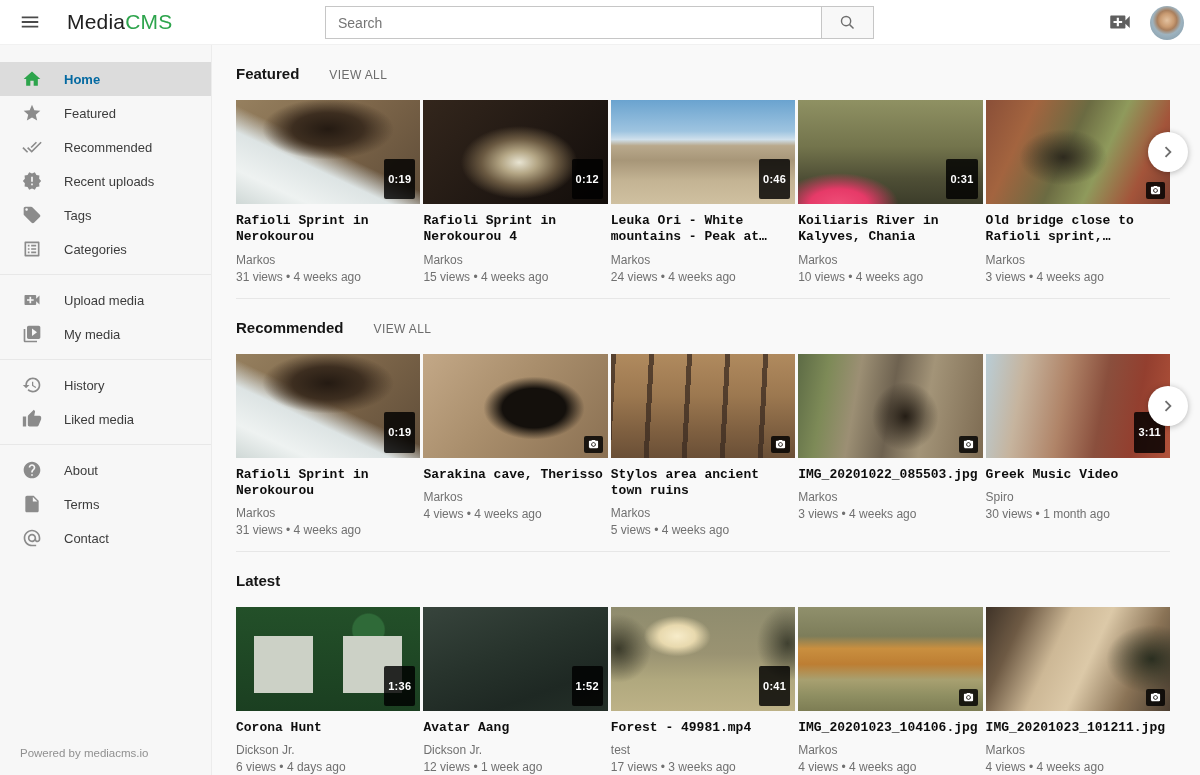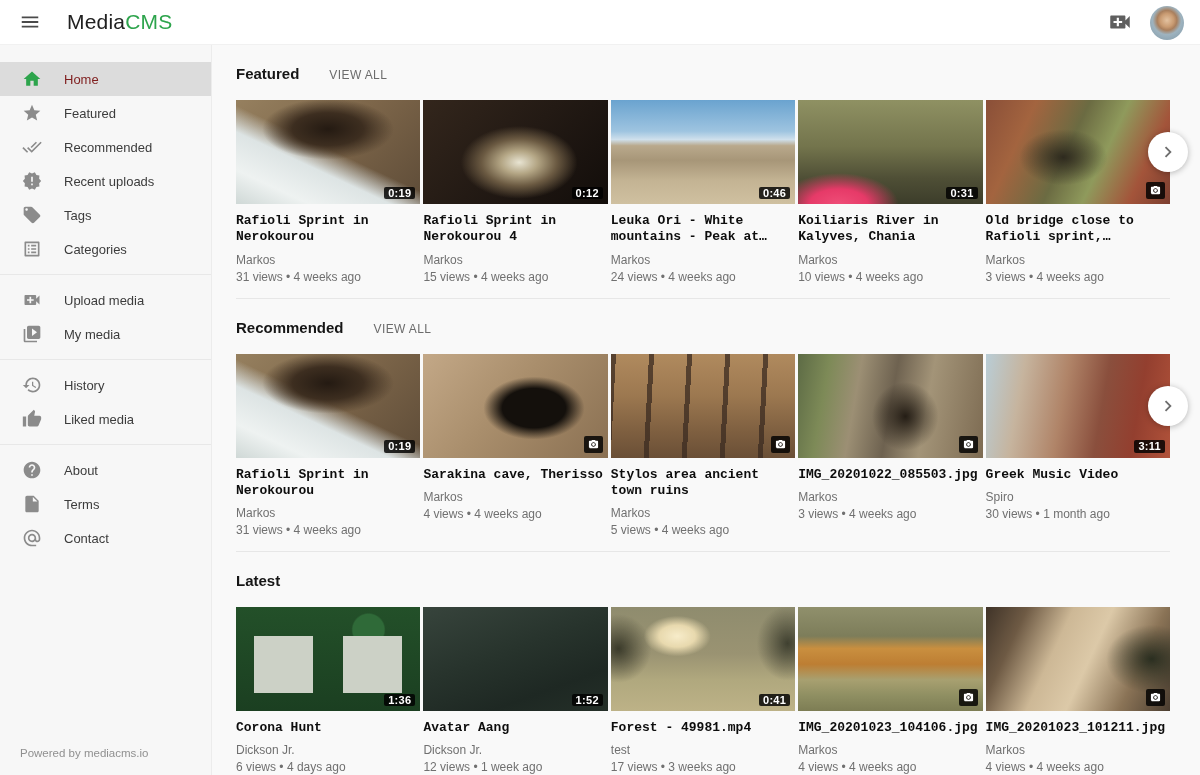--- a/index.html
+++ b/index.html
@@ -36,37 +36,37 @@
   aside { position:fixed; top:45px; left:0; width:212px; height:730px; background:#f7f7f7;
     border-right:1px solid #ececec; display:flex; flex-direction:column; z-index:40; }
   nav { padding-top:17px; flex:1 1 auto; }
   .side-item { display:flex; align-items:center; height:34px; padding-left:22px;
     text-decoration:none; cursor:pointer; }
   .side-item.active { background:#dcdcdc; }
   .side-icon { width:20px; height:20px; color:#8b8b8b; flex:0 0 20px; }
   .side-icon svg { width:20px; height:20px; display:block; }
   .side-item.active .side-icon { color:var(--green,#2da44c); }
   .side-label { margin-left:22px; font-size:13px; color:#3c3c3c; }
-  .side-item.active .side-label { font-weight:normal; color:#7f1d1d; }
+  .side-item.active .side-label { font-weight:bold; color:#0369a1; }
   .side-divider { border-top:1px solid #e8e8e8; margin:8px 0; }
   .side-footer { padding:14px 20px 16px; font-size:11.5px; color:#909090; }
 
   
   main { position:absolute; top:45px; left:212px; width:988px; padding:0 30px 0 24px; }
   .section { margin-top:20px; }
   .section-head { display:flex; align-items:baseline; }
   .section-title { font-size:15px; font-weight:bold; color:#161616; }
   .view-all { margin-left:30px; font-size:12px; color:#6b6b6b; letter-spacing:0.4px;
     text-decoration:none; cursor:pointer; }
   .cards-wrap { position:relative; margin-top:18px; }
   .cards { display:grid; grid-template-columns:repeat(5,1fr); gap:13px 3px; }
   .card { min-width:0; cursor:pointer; }
   .thumb { position:relative; width:100%; height:104px; background:#ddd; }
   .badge { position:absolute; right:5px; bottom:5px; background:rgba(0,0,0,0.82);
-    color:#fff; font-size:11px; font-weight:bold; padding:0 4px; border-radius:2px;
+    color:#fff; font-size:11px; font-weight:bold; padding:14px 4px; border-radius:2px;
     line-height:1.1; letter-spacing:0.3px; }
   .badge.cam { display:flex; align-items:center; justify-content:center; padding:3px 4px; }
   .badge.cam svg { width:11px; height:11px; display:block; }
   .card-title { margin-top:9px; font-size:13px; font-weight:bold; color:#0d0d0d;
     line-height:1.25; display:-webkit-box; -webkit-line-clamp:2; -webkit-box-orient:vertical;
     overflow:hidden;font-family:Liberation Mono, monospace; }
   .card-author { margin-top:7px; font-size:12px; color:#707070; }
   .card-meta { margin-top:3px; font-size:12px; color:#707070; }
   .next-btn { position:absolute; top:32px; right:-18px; width:40px; height:40px;
     border-radius:50%; border:none; background:#fff; color:#6e6e6e; cursor:pointer;
@@ -78,20 +78,29 @@
 </head>
 <body>
 
 <header>
   <button class="menu-btn">
     <svg viewBox="0 0 24 24">
         <path fill="currentColor" d="M3 18h18v-2H3v2zm0-5h18v-2H3v2zm0-7v2h18V6H3z"></path>
       </svg>
   </button>
   <a class="logo"><span>Media</span><span class="green">CMS</span></a>
+  <div class="search-wrap">
+    <input class="search-input" placeholder="Search" style="">
+    <button class="search-btn">
+      <svg viewBox="0 0 24 24" fill="none" stroke="currentColor" stroke-width="2">
+          <circle cx="10" cy="10" r="6.5"></circle>
+          <line x1="15" y1="15" x2="20.5" y2="20.5"></line>
+        </svg>
+    </button>
+  </div>
   <div class="header-right">
     <button class="upload-btn">
       <svg viewBox="0 0 24 24">
           <path fill="currentColor" d="M17 10.5V7c0-.55-.45-1-1-1H4c-.55 0-1 .45-1 1v10c0 .55.45 1 1 1h12c.55 0 1-.45 1-1v-3.5l4 4v-11l-4 4zM14 13h-3v3H9v-3H6v-2h3V8h2v3h3v2z"></path>
         </svg>
     </button>
     <button class="avatar"></button>
   </div>
 </header>
 

